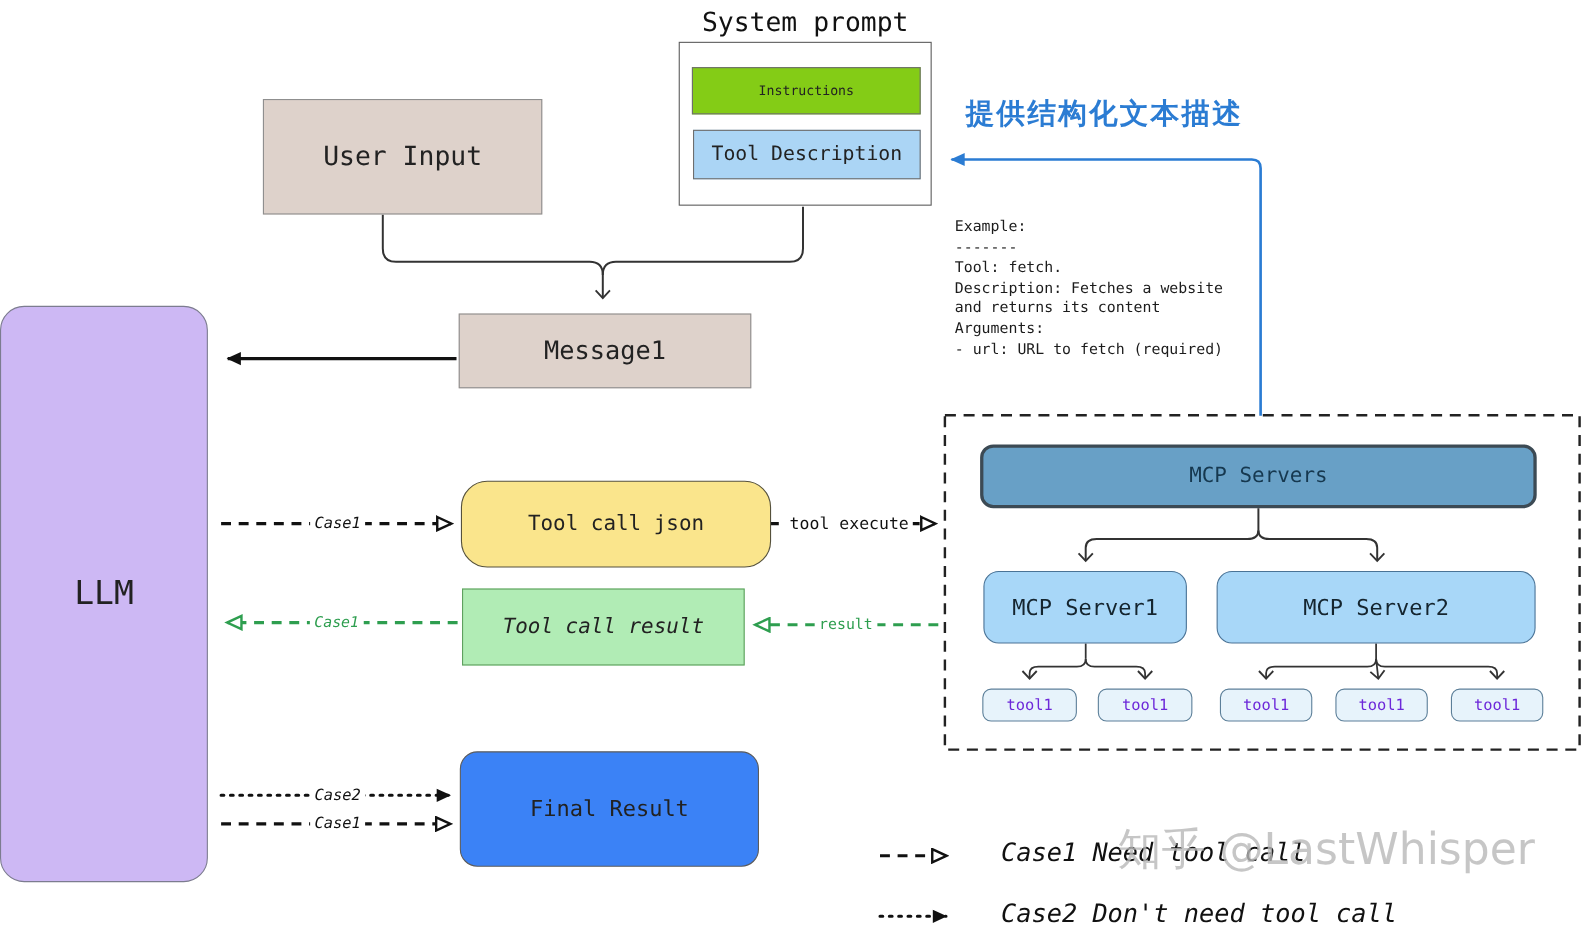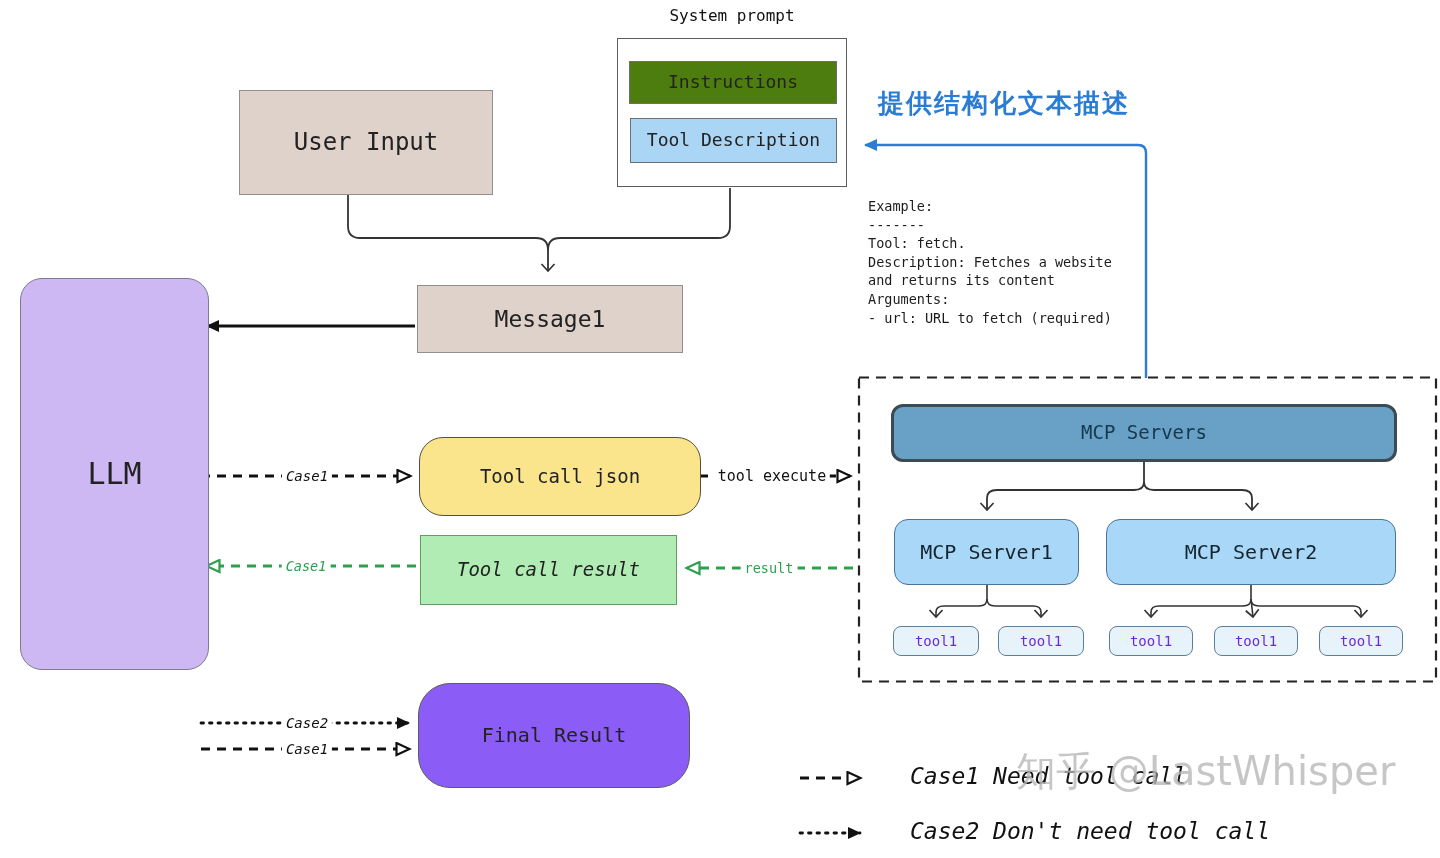--- a/index.html
+++ b/index.html
@@ -9,26 +9,26 @@
   }
   svg.wires{position:absolute;left:0;top:0;width:1440px;height:858px;}
   .node{
     position:absolute;display:flex;align-items:center;justify-content:center;
     box-sizing:border-box;text-align:center;line-height:1.15;
   }
   .beige{background:#ded2cb;border:1.5px solid #8f8f8f;}
   .llm-box{background:#cdb8f4;border:1.5px solid #7c7c8f;border-radius:22px;font-size:30px;}
   .user-input{font-size:24px;}
   .message1{font-size:23px;}
-  .final{background:#8b5cf6;border:1.5px solid #5c5c5c;border-radius:32px;font-size:20px;}
+  .final{background:#3b82f6;border:1.5px solid #5c5c5c;border-radius:16px;font-size:20px;}
   .yellow{background:#fae58c;border:1.5px solid #55513c;border-radius:24px;font-size:19px;}
   .green{background:#b1ecb5;border:1.5px solid #5fa05f;font-size:19px;font-style:italic;}
   .sysprompt-outer{background:#ffffff;border:1.5px solid #5c5c5c;}
-  .sysprompt-title{position:absolute;left:617px;top:6px;width:230px;text-align:center;font-size:16px;color:#111;}
-  .instructions{background:#4d7c0f;border:1.2px solid #6e6e6e;font-size:18px;}
+  .sysprompt-title{position:absolute;left:617px;top:6px;width:230px;text-align:center;font-size:24px;color:#111;}
+  .instructions{background:#84cc16;border:1.2px solid #6e6e6e;font-size:12px;}
   .tool-desc{background:#abd5f5;border:1.2px solid #6e6e6e;font-size:18px;}
   .mcp-header{background:#68a0c6;border:3px solid #3c4a54;border-radius:12px;font-size:19px;color:#16384f;}
   .mcp-server{background:#a8d7f8;border:1.5px solid #4a7396;border-radius:14px;font-size:20px;color:#15252f;}
   .tool-chip{background:#e7f3fb;border:1.2px solid #5c7f99;border-radius:8px;font-size:14px;color:#6d28d9;}
   .cn-note{
     position:absolute;left:878px;top:86px;font-size:26px;font-weight:bold;color:#2b7cd3;
     font-family:"DejaVu Sans","Liberation Sans",sans-serif;letter-spacing:2px;
   }
   .example{
     position:absolute;left:868px;top:197px;font-size:13.5px;line-height:18.6px;color:#1c1c1c;
@@ -122,21 +122,21 @@
     <div>Description: Fetches a website</div>
     <div>and returns its content</div>
     <div>Arguments:</div>
     <div>- url: URL to fetch (required)</div>
   </div>
 
   <div class="node beige user-input" style="left:239px;top:90px;width:254px;height:105px;">User Input</div>
 
   <div class="node beige message1" style="left:417px;top:285px;width:266px;height:68px;">Message1</div>
 
-  <div class="node llm-box" style="left:20px;top:278px;width:189px;height:392px;">LLM</div>
+  <div class="node llm-box" style="left:0;top:278px;width:189px;height:524px;">LLM</div>
 
   <div class="node yellow" style="left:419px;top:437px;width:282px;height:79px;">Tool call json</div>
 
   <div class="node green" style="left:420px;top:535px;width:257px;height:70px;">Tool call result</div>
 
   <div class="node final" style="left:418px;top:683px;width:272px;height:105px;">Final Result</div>
 
   <div class="node mcp-header" style="left:891px;top:404px;width:506px;height:58px;">MCP Servers</div>
   <div class="node mcp-server" style="left:894px;top:519px;width:185px;height:66px;">MCP Server1</div>
   <div class="node mcp-server" style="left:1106px;top:519px;width:290px;height:66px;">MCP Server2</div>

